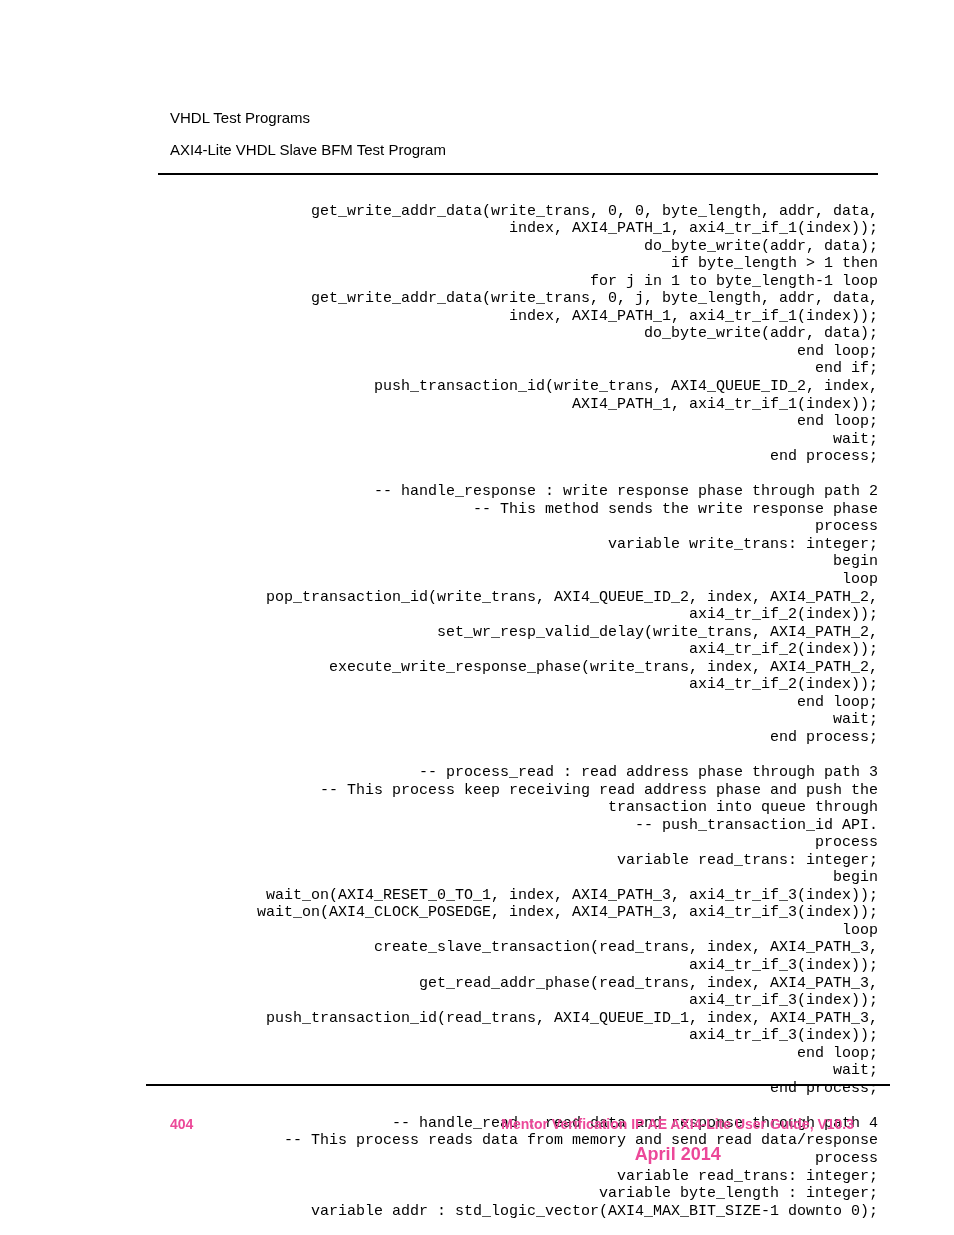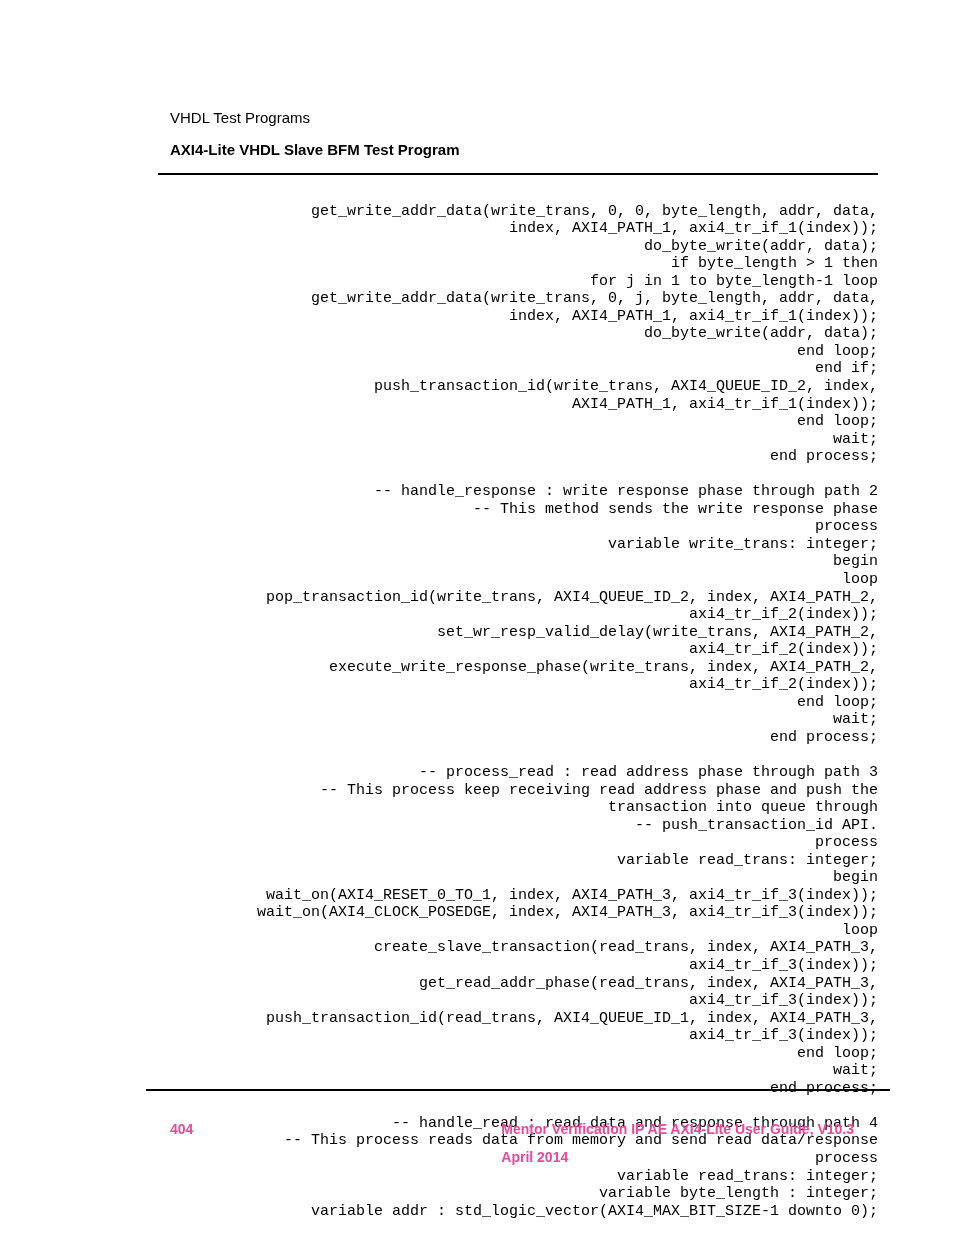--- a/index.html
+++ b/index.html
@@ -13,21 +13,21 @@
   }
   .page {
     padding: 60px 76px 40px 110px;
   }
   .header {
     font-size: 15px;
     line-height: 1.35;
     margin-bottom: 4px;
   }
   .header-line1 { font-weight: 400; }
-  .header-line2 { font-weight: 700; }
+  .header-line2 { font-weight: 400; }
   .rule {
     border: none;
     border-top: 2px solid #000;
     margin-top: 4px;
     margin-bottom: 28px;
   }
   .code {
     font-family: "Courier New", Courier, monospace;
     font-size: 15px;
     line-height: 1.17;
@@ -44,21 +44,21 @@
     padding-top: 6px;
     font-size: 14px;
     color: #ec4899;
   }
   .footer-row {
     display: flex;
     justify-content: space-between;
   }
   .footer-pg { font-weight: 700; }
   .footer-right { text-align: right; font-weight: bold; }
-  .footer-date { display: block; text-align: left; font-size: 14px; }
+  .footer-date { display: block; text-align: center; font-size: 18px; }
 </style>
 </head>
 <body>
 
 <div class="page">
   <div class="header">
     <div class="header-line1">VHDL Test Programs</div>
     <div class="header-line2">AXI4-Lite VHDL Slave BFM Test Program</div>
   </div>
   <hr class="rule">

